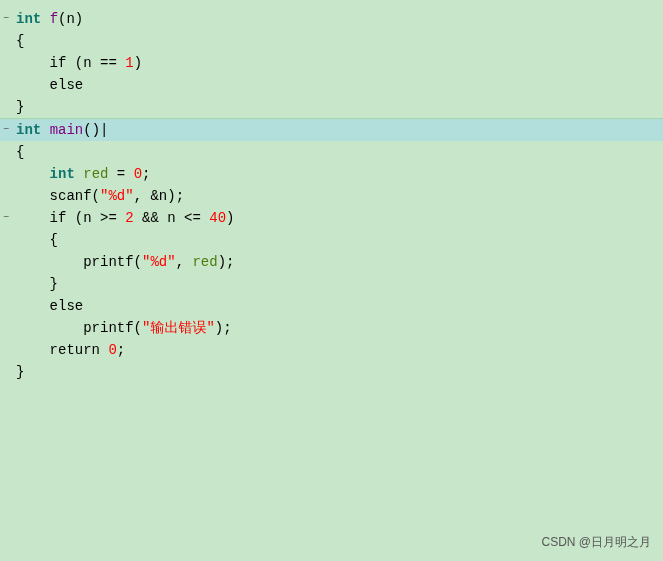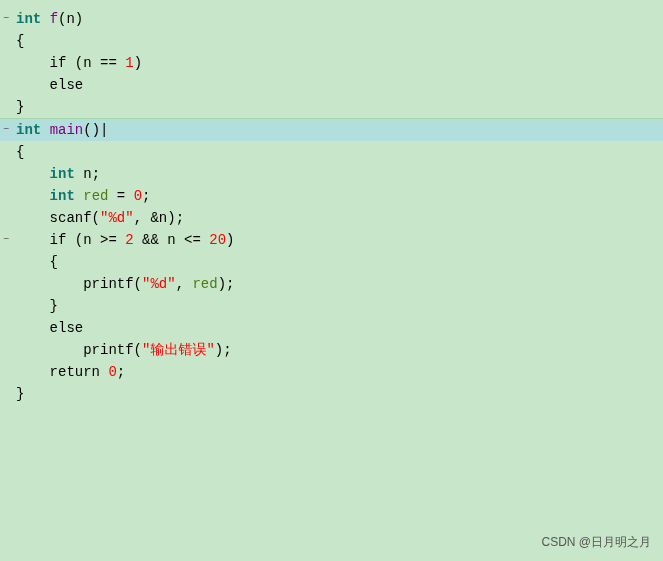--- a/index.html
+++ b/index.html
@@ -114,38 +114,34 @@
   <div class="code-line active-line">
     <span class="collapse-icon">−</span>
     <span class="line-content"><span class="kw">int</span> <span class="fn">main</span>()|</span>
   </div>
 
   <div class="code-line">
     <span class="collapse-icon"> </span>
     <span class="line-content">{</span>
   </div>
 
-  <div class="code-line">
-    <span class="collapse-icon"> </span>
-    <span class="line-content">    <span class="kw">int</span> n;</span>
-  </div>
 
   <div class="code-line">
     <span class="collapse-icon"> </span>
     <span class="line-content">    <span class="kw">int</span> <span class="var">red</span> = <span class="num">0</span>;</span>
   </div>
 
   <div class="code-line">
     <span class="collapse-icon"> </span>
     <span class="line-content">    scanf(<span class="str">"%d"</span>, &amp;n);</span>
   </div>
 
   <div class="code-line">
     <span class="collapse-icon">−</span>
-    <span class="line-content">    if (n &gt;= <span class="num">2</span> &amp;&amp; n &lt;= <span class="num">20</span>)</span>
+    <span class="line-content">    if (n &gt;= <span class="num">2</span> &amp;&amp; n &lt;= <span class="num">40</span>)</span>
   </div>
 
   <div class="code-line">
     <span class="collapse-icon"> </span>
     <span class="line-content">    {</span>
   </div>
 
 
   <div class="code-line">
     <span class="collapse-icon"> </span>

